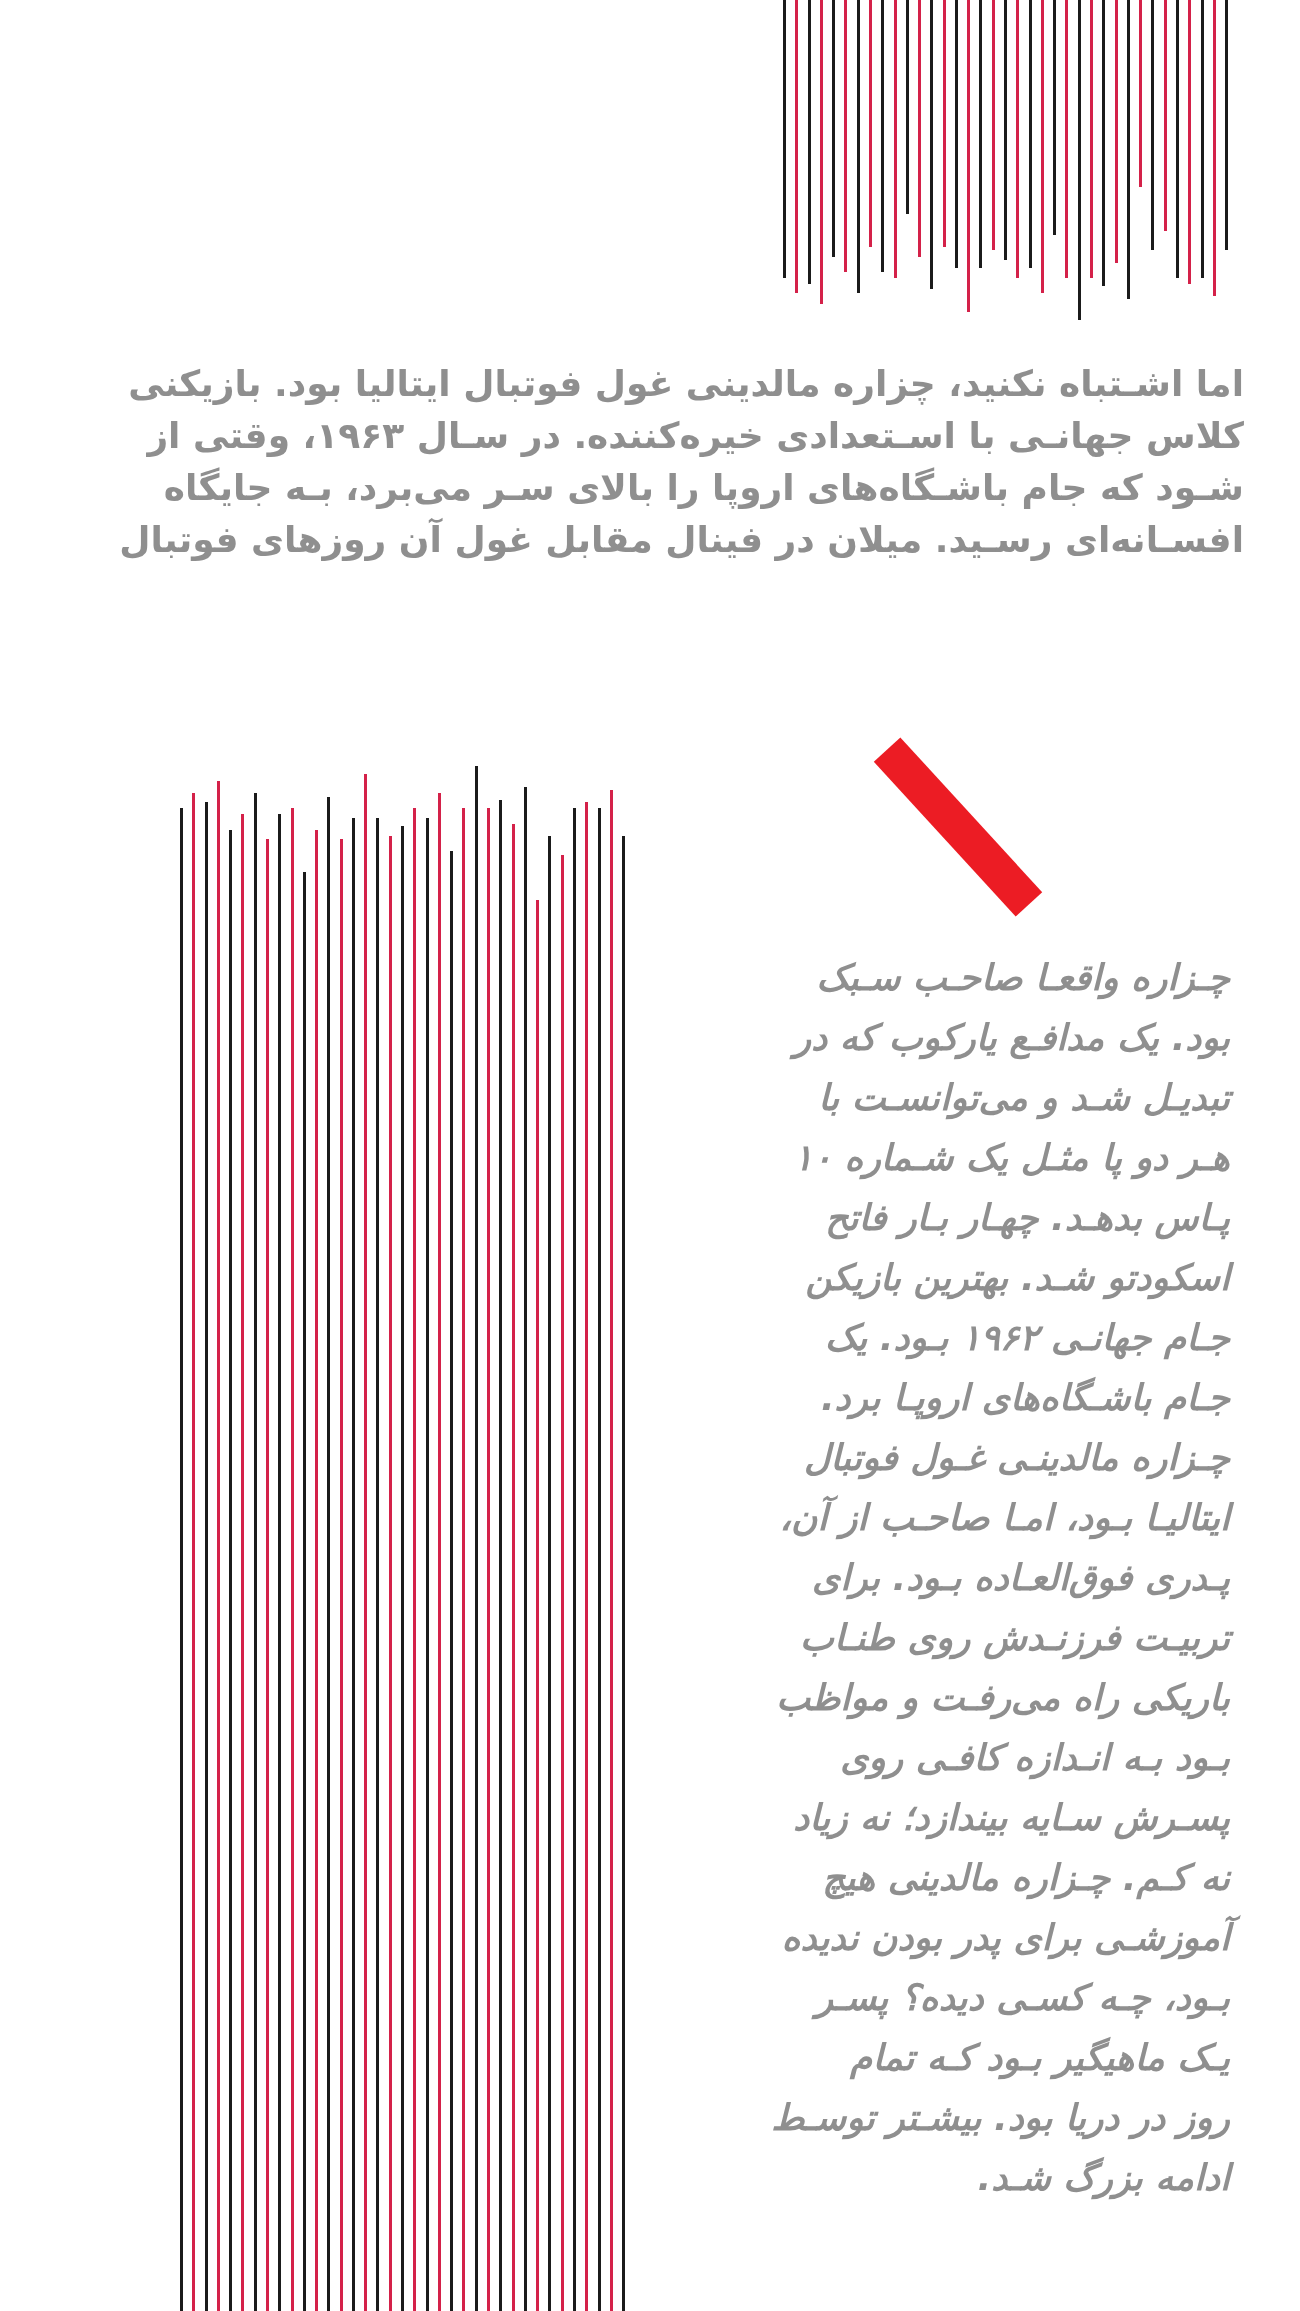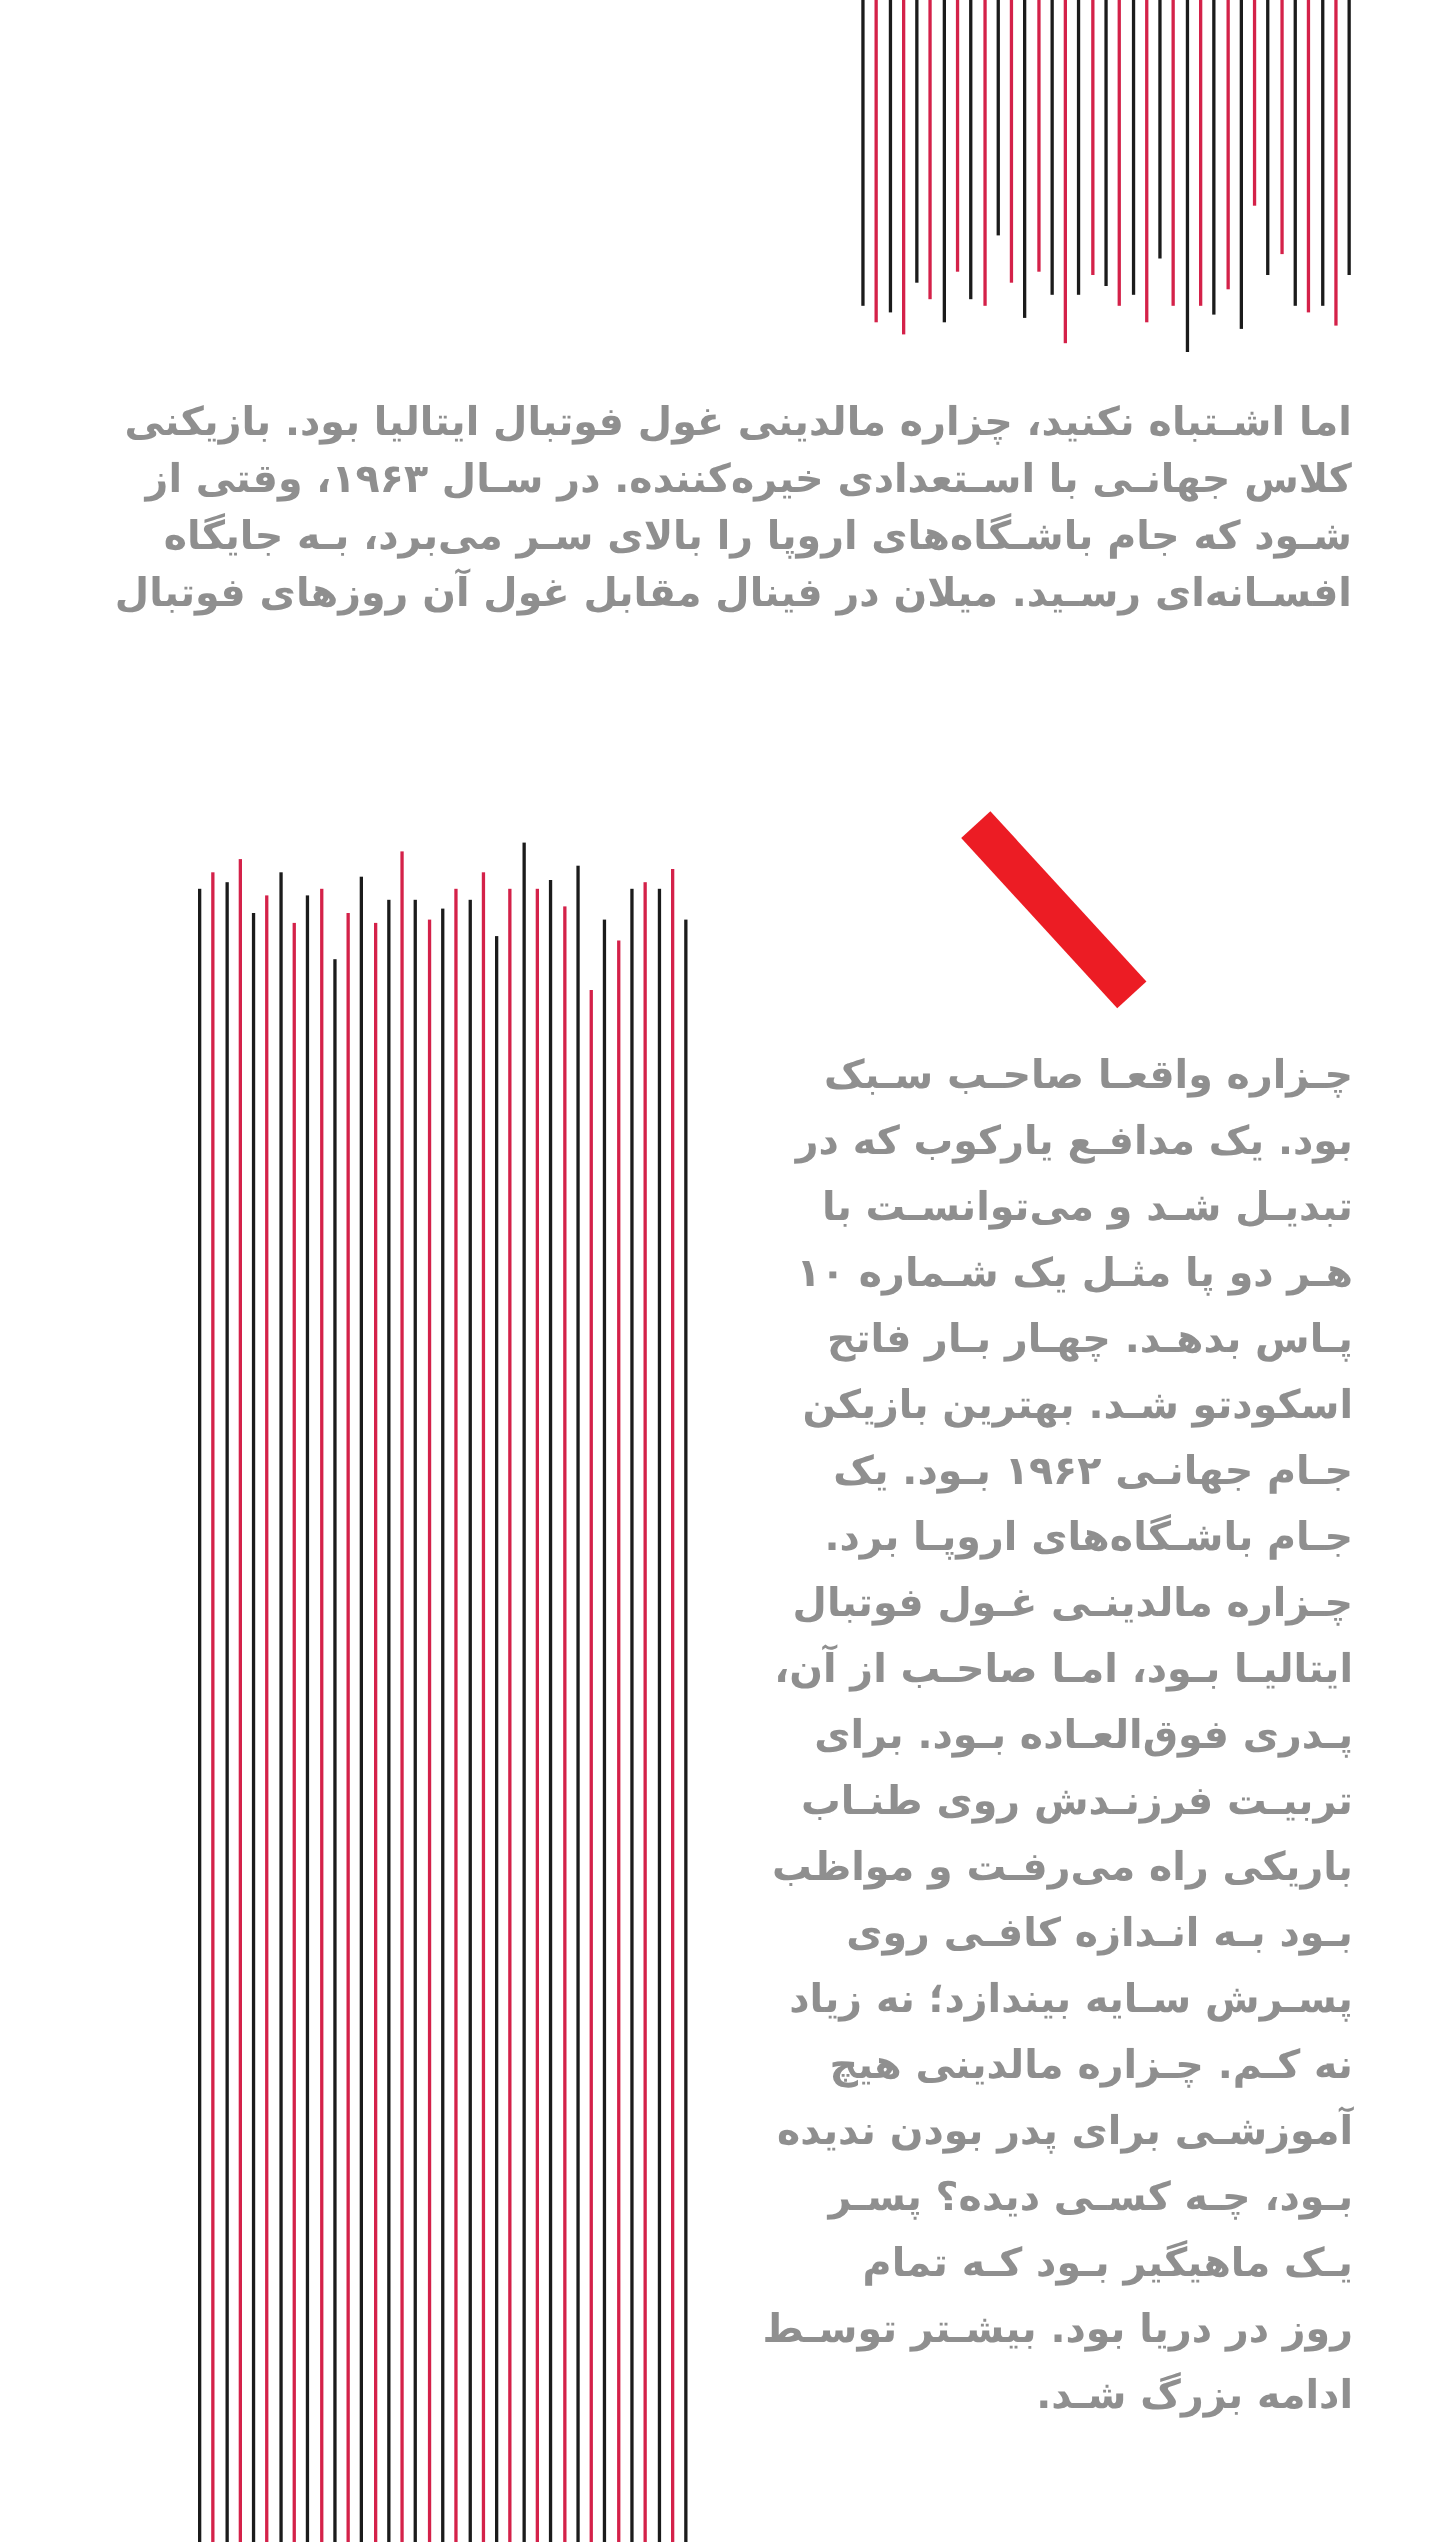--- a/index.html
+++ b/index.html
@@ -38,21 +38,21 @@
       font-family: "DejaVu Sans", sans-serif;
       font-weight: bold;
       margin: 0;
     }
     .paragraph .line {
       display: block;
       white-space: nowrap;
       text-align: right;
     }
     #para-1 {
-      left: 71px;
+      left: 86px;
       top: 358px;
       width: 1158px;
       font-size: 36px;
       line-height: 52px;
     }
     #para-2 {
       left: 690px;
       top: 948px;
       width: 540px;
       font-size: 36px;
@@ -153,21 +153,21 @@
 
 <div class="red-bar" style="background: rgb(236, 28, 36);"></div>
 
 <p class="paragraph" id="para-1" style="color: rgb(143, 143, 143);">
   <span class="line">اما اشـتباه نکنید، چزاره مالدینی غول فوتبال ایتالیا بود. بازیکنی</span>
   <span class="line">کلاس جهانـی با اسـتعدادی خیره‌کننده. در سـال ۱۹۶۳، وقتی از</span>
   <span class="line">شـود که جام باشـگاه‌های اروپا را بالای سـر می‌برد، بـه جایگاه</span>
   <span class="line">افسـانه‌ای رسـید. میلان در فینال مقابل غول آن روزهای فوتبال</span>
 </p>
 
-<p class="paragraph" id="para-2" style="color: rgb(143, 143, 143);">
+<p class="paragraph" id="para-2" style="color: rgb(143, 143, 143); font-style: italic;">
   <span class="line">چـزاره واقعـا صاحـب سـبک</span>
   <span class="line">بود. یک مدافـع یارکوب که در</span>
   <span class="line">تبدیـل شـد و می‌توانسـت با</span>
   <span class="line">هـر دو پا مثـل یک شـماره ۱۰</span>
   <span class="line">پـاس بدهـد. چهـار بـار فاتح</span>
   <span class="line">اسکودتو شـد. بهترین بازیکن</span>
   <span class="line">جـام جهانـی ۱۹۶۲ بـود. یک</span>
   <span class="line">جـام باشـگاه‌های اروپـا برد.</span>
   <span class="line">چـزاره مالدینـی غـول فوتبال</span>
   <span class="line">ایتالیـا بـود، امـا صاحـب از آن،</span>

